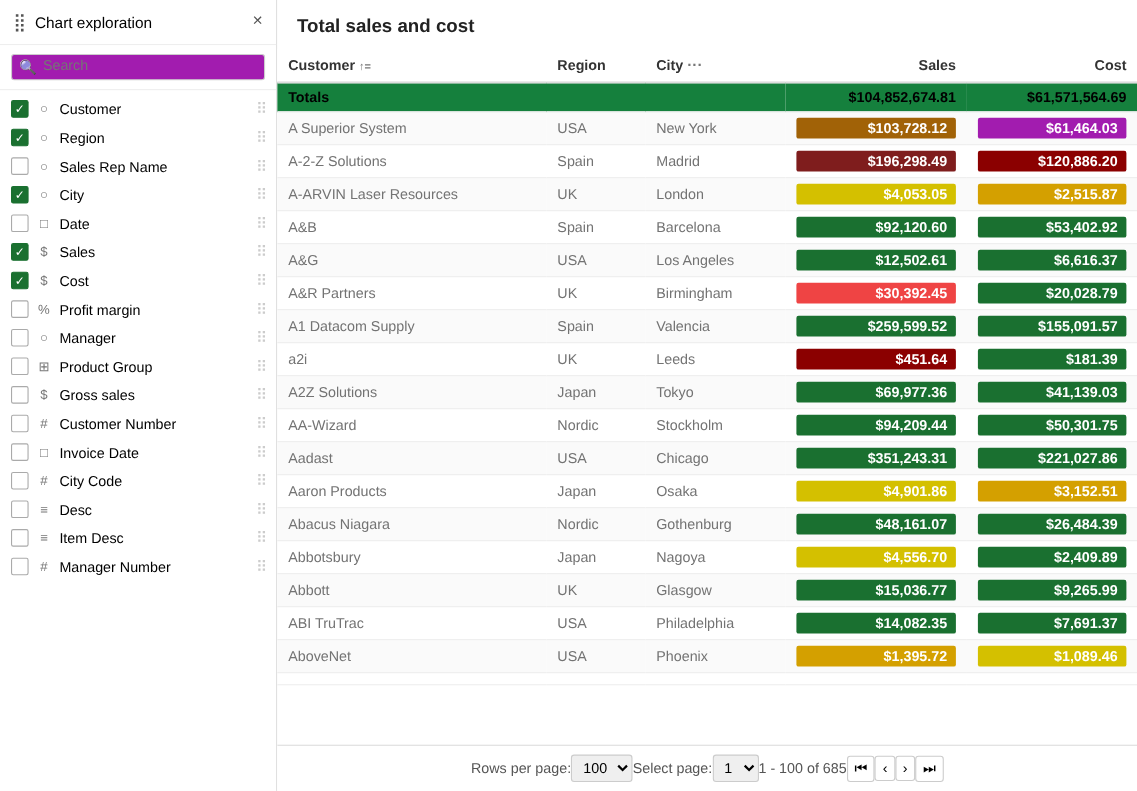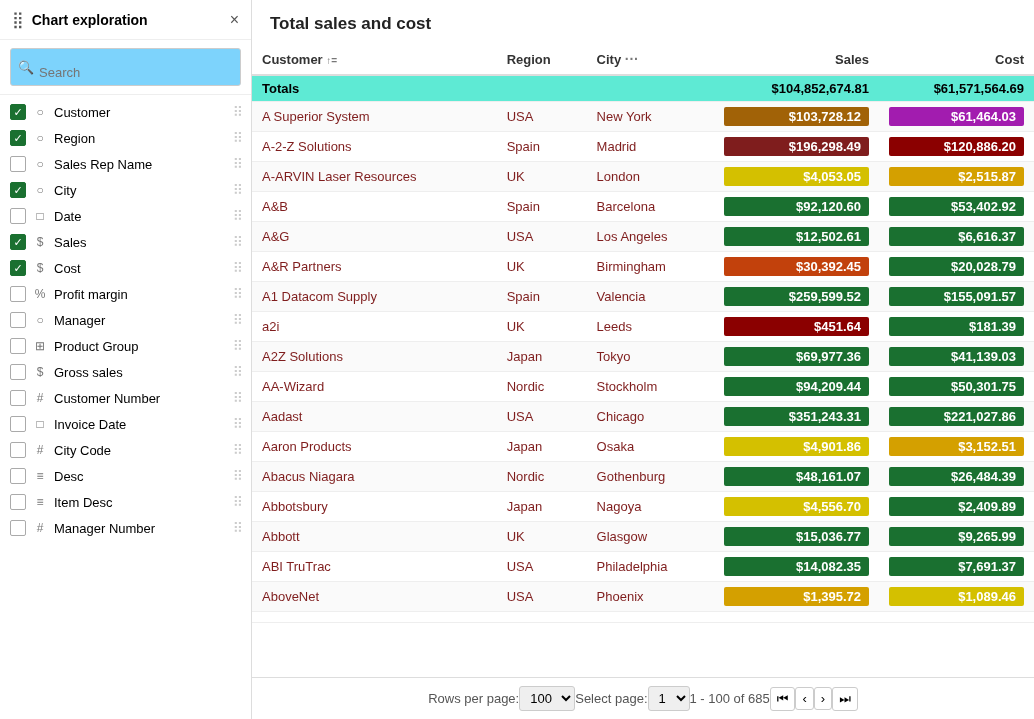--- a/index.html
+++ b/index.html
@@ -17,40 +17,40 @@
     }
     .sidebar-header {
       display: flex;
       align-items: center;
       padding: 10px 12px;
       border-bottom: 1px solid #eee;
       gap: 8px;
     }
     .sidebar-header-title {
       font-size: 14px;
-      font-weight: 700;
+      font-weight: 400;
       flex: 1;
     }
     .sidebar-close {
       cursor: pointer;
       color: #555;
       font-size: 16px;
     }
     .sidebar-search {
       padding: 8px 10px;
       border-bottom: 1px solid #eee;
     }
     .sidebar-search input {
       width: 100%;
       border: 1px solid #ccc;
       border-radius: 3px;
-      padding: 16px 8px 5px 28px;
+      padding: 2px 8px 5px 28px;
       font-size: 13px;
       outline: none;
-      background: #7dd3fc;
+      background: #a21caf;
     }
     .search-wrap {
       position: relative;
     }
     .search-icon {
       position: absolute;
       left: 8px;
       top: 50%;
       transform: translateY(-50%);
       color: #999;
@@ -148,35 +148,35 @@
     thead th.right { text-align: right; }
     tbody tr:nth-child(even) { background: #fafafa; }
     tbody td {
       padding: 5px 10px;
       border-bottom: 1px solid #eee;
       white-space: nowrap;
     }
     tbody td.right { text-align: right; }
     .totals-row td {
       font-weight: 700;
-      background: #5eead4;
+      background: #15803d;
     }
 
     .cell-colored {
       display: inline-block;
       width: 100%;
       padding: 2px 8px;
       border-radius: 2px;
       text-align: right;
       color: #fff;
       font-weight: 600;
     }
 
     .region-link, .city-link {
-      color: #7f1d1d;
+      color: #737373;
       text-decoration: none;
     }
 
     
     .footer {
       display: flex;
       align-items: center;
       justify-content: center;
       padding: 8px 16px;
       border-top: 1px solid #ddd;
@@ -385,21 +385,21 @@
     <td><a class="region-link" href="#">A&amp;G</a></td>
     <td><a class="region-link" href="#">USA</a></td>
     <td><a class="city-link" href="#">Los Angeles</a></td>
     <td class="right"><span class="cell-colored" style="background:#1a7030">$12,502.61</span></td>
     <td class="right"><span class="cell-colored" style="background:#1a7030">$6,616.37</span></td>
   </tr>
           <tr>
     <td><a class="region-link" href="#">A&amp;R Partners</a></td>
     <td><a class="region-link" href="#">UK</a></td>
     <td><a class="city-link" href="#">Birmingham</a></td>
-    <td class="right"><span class="cell-colored" style="background:#c2410c">$30,392.45</span></td>
+    <td class="right"><span class="cell-colored" style="background:#ef4444">$30,392.45</span></td>
     <td class="right"><span class="cell-colored" style="background:#1a7030">$20,028.79</span></td>
   </tr>
           <tr>
     <td><a class="region-link" href="#">A1 Datacom Supply</a></td>
     <td><a class="region-link" href="#">Spain</a></td>
     <td><a class="city-link" href="#">Valencia</a></td>
     <td class="right"><span class="cell-colored" style="background:#1a7030">$259,599.52</span></td>
     <td class="right"><span class="cell-colored" style="background:#1a7030">$155,091.57</span></td>
   </tr>
           <tr>

